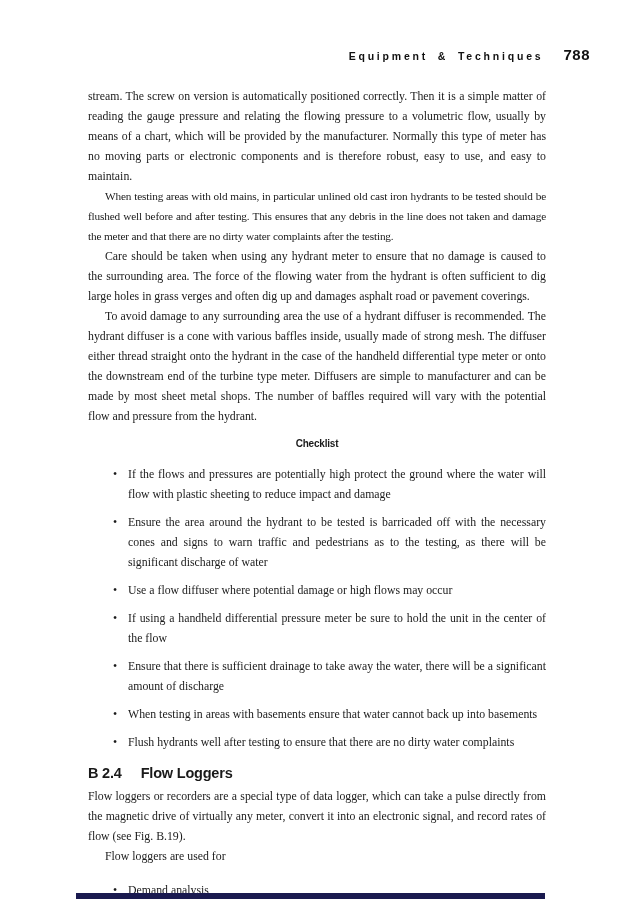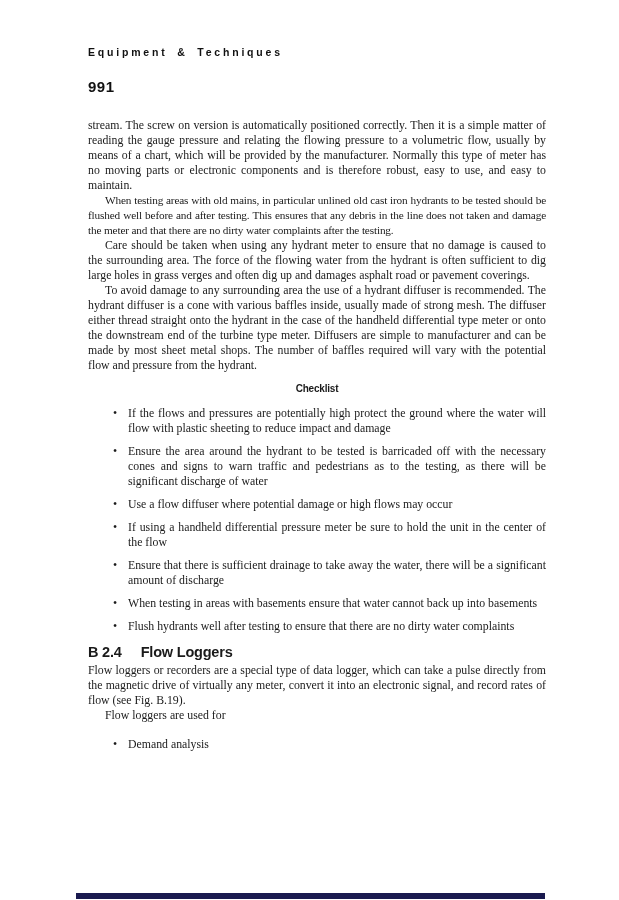--- a/index.html
+++ b/index.html
@@ -15,36 +15,35 @@
   
   .running-head {
     margin: 46px 29px 0 88px;
     display: flex;
     justify-content: flex-end;
     align-items: baseline;
     gap: 20px;
     font-family: "Liberation Sans", sans-serif;
     font-weight: bold;
     color: #111111;
-    flex-direction: column;
   }
   .head-title {
     font-size: 10.5px;
     letter-spacing: 2.8px;
     word-spacing: 4px;
   }
   .head-page {
     font-size: 15px;
     letter-spacing: 0.5px;
   }
   
   .body-col {
     margin: 23px 73px 0 88px;
     font-size: 11.8px;
-    line-height: 15px;
+    line-height: 20px;
     text-align: justify;
   }
   .para { margin: 0; }
   .para.indent { text-indent: 17px; }
   .para.condensed { font-size: 11.25px; letter-spacing: -0.15px; }
   .subheading {
     font-family: "Liberation Sans", sans-serif;
     font-weight: bold;
     font-size: 10px;
     letter-spacing: -0.2px;
@@ -89,21 +88,21 @@
     height: 6px;
   }
 </style>
 </head>
 <body>
 
 <div class="page">
 
   <div class="running-head">
     <span class="head-title">Equipment &amp; Techniques</span>
-    <span class="head-page">991</span>
+    <span class="head-page">788</span>
   </div>
 
   <div class="body-col">
     <p class="para">stream. The screw on version is automatically positioned correctly. Then it is a simple matter of reading the gauge pressure and relating the flowing pressure to a volumetric flow, usually by means of a chart, which will be provided by the manufacturer. Normally this type of meter has no moving parts or electronic components and is therefore robust, easy to use, and easy to maintain.</p>
     <p class="para indent condensed">When testing areas with old mains, in particular unlined old cast iron hydrants to be tested should be flushed well before and after testing. This ensures that any debris in the line does not taken and damage the meter and that there are no dirty water complaints after the testing.</p>
     <p class="para indent">Care should be taken when using any hydrant meter to ensure that no damage is caused to the surrounding area. The force of the flowing water from the hydrant is often sufficient to dig large holes in grass verges and often dig up and damages asphalt road or pavement coverings.</p>
     <p class="para indent">To avoid damage to any surrounding area the use of a hydrant diffuser is recommended. The hydrant diffuser is a cone with various baffles inside, usually made of strong mesh. The diffuser either thread straight onto the hydrant in the case of the handheld differential type meter or onto the downstream end of the turbine type meter. Diffusers are simple to manufacturer and can be made by most sheet metal shops. The number of baffles required will vary with the potential flow and pressure from the hydrant.</p>
 
     <h3 class="subheading">Checklist</h3>
 

